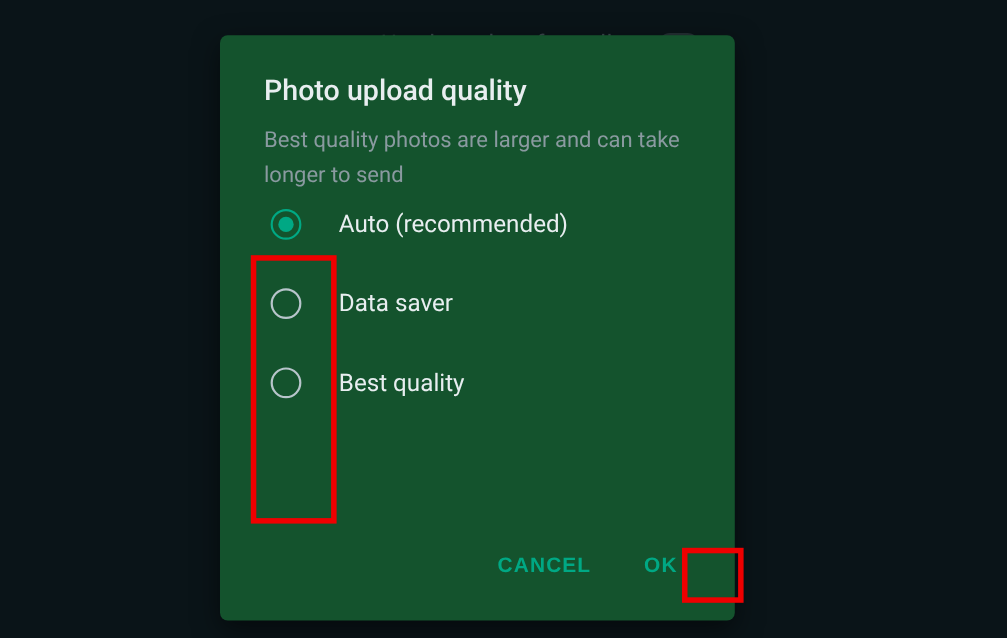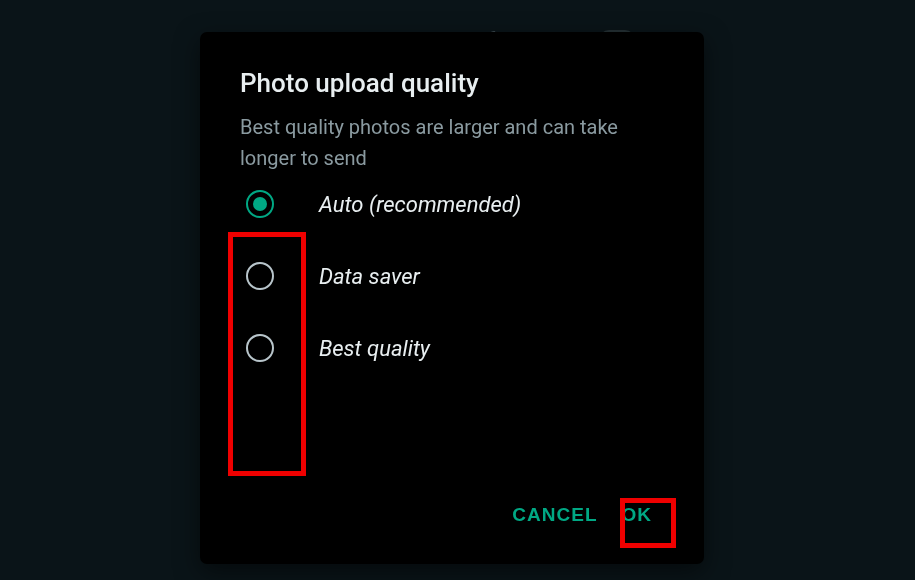--- a/index.html
+++ b/index.html
@@ -32,23 +32,23 @@
       width: 36px;
       height: 20px;
       background: #4a5a60;
       border-radius: 12px;
       opacity: 0.4;
     }
     .dialog {
       position: absolute;
       top: 32px;
       left: 200px;
-      width: 504px;
+      width: 468px;
       height: 532px;
-      background: #000000;
+      background: #14532d;
       border-radius: 7px;
       padding: 36px 40px 24px 40px;
       box-shadow: 0 8px 24px rgba(0,0,0,0.5);
       display: flex;
       flex-direction: column;
     }
     .dialog-title {
       color: #e8eef0;
       font-size: 26px;
       font-weight: 500;
@@ -60,24 +60,23 @@
       line-height: 1.55;
       margin-bottom: 16px;
     }
     .options {
       flex: 1;
       padding-left: 6px;
     }
     .option-row {
       display: flex;
       align-items: center;
-      gap: 45px;
+      gap: 34px;
       margin-bottom: 44px;
       cursor: pointer;
-      font-style: italic;
     }
     .radio {
       width: 28px;
       height: 28px;
       border-radius: 50%;
       position: relative;
       flex-shrink: 0;
     }
     .radio-off {
       border: 2.5px solid #b8c5cb;
@@ -99,21 +98,21 @@
       border-radius: 50%;
     }
     .option-label {
       color: #e8eef0;
       font-size: 22px;
       font-weight: 400;
     }
     .actions {
       display: flex;
       justify-content: flex-end;
-      gap: 16px;
+      gap: 40px;
       padding-right: 8px;
       padding-bottom: 8px;
     }
     .btn {
       background: none;
       border: none;
       color: #00a884;
       font-size: 19px;
       font-weight: 600;
       letter-spacing: 1px;

